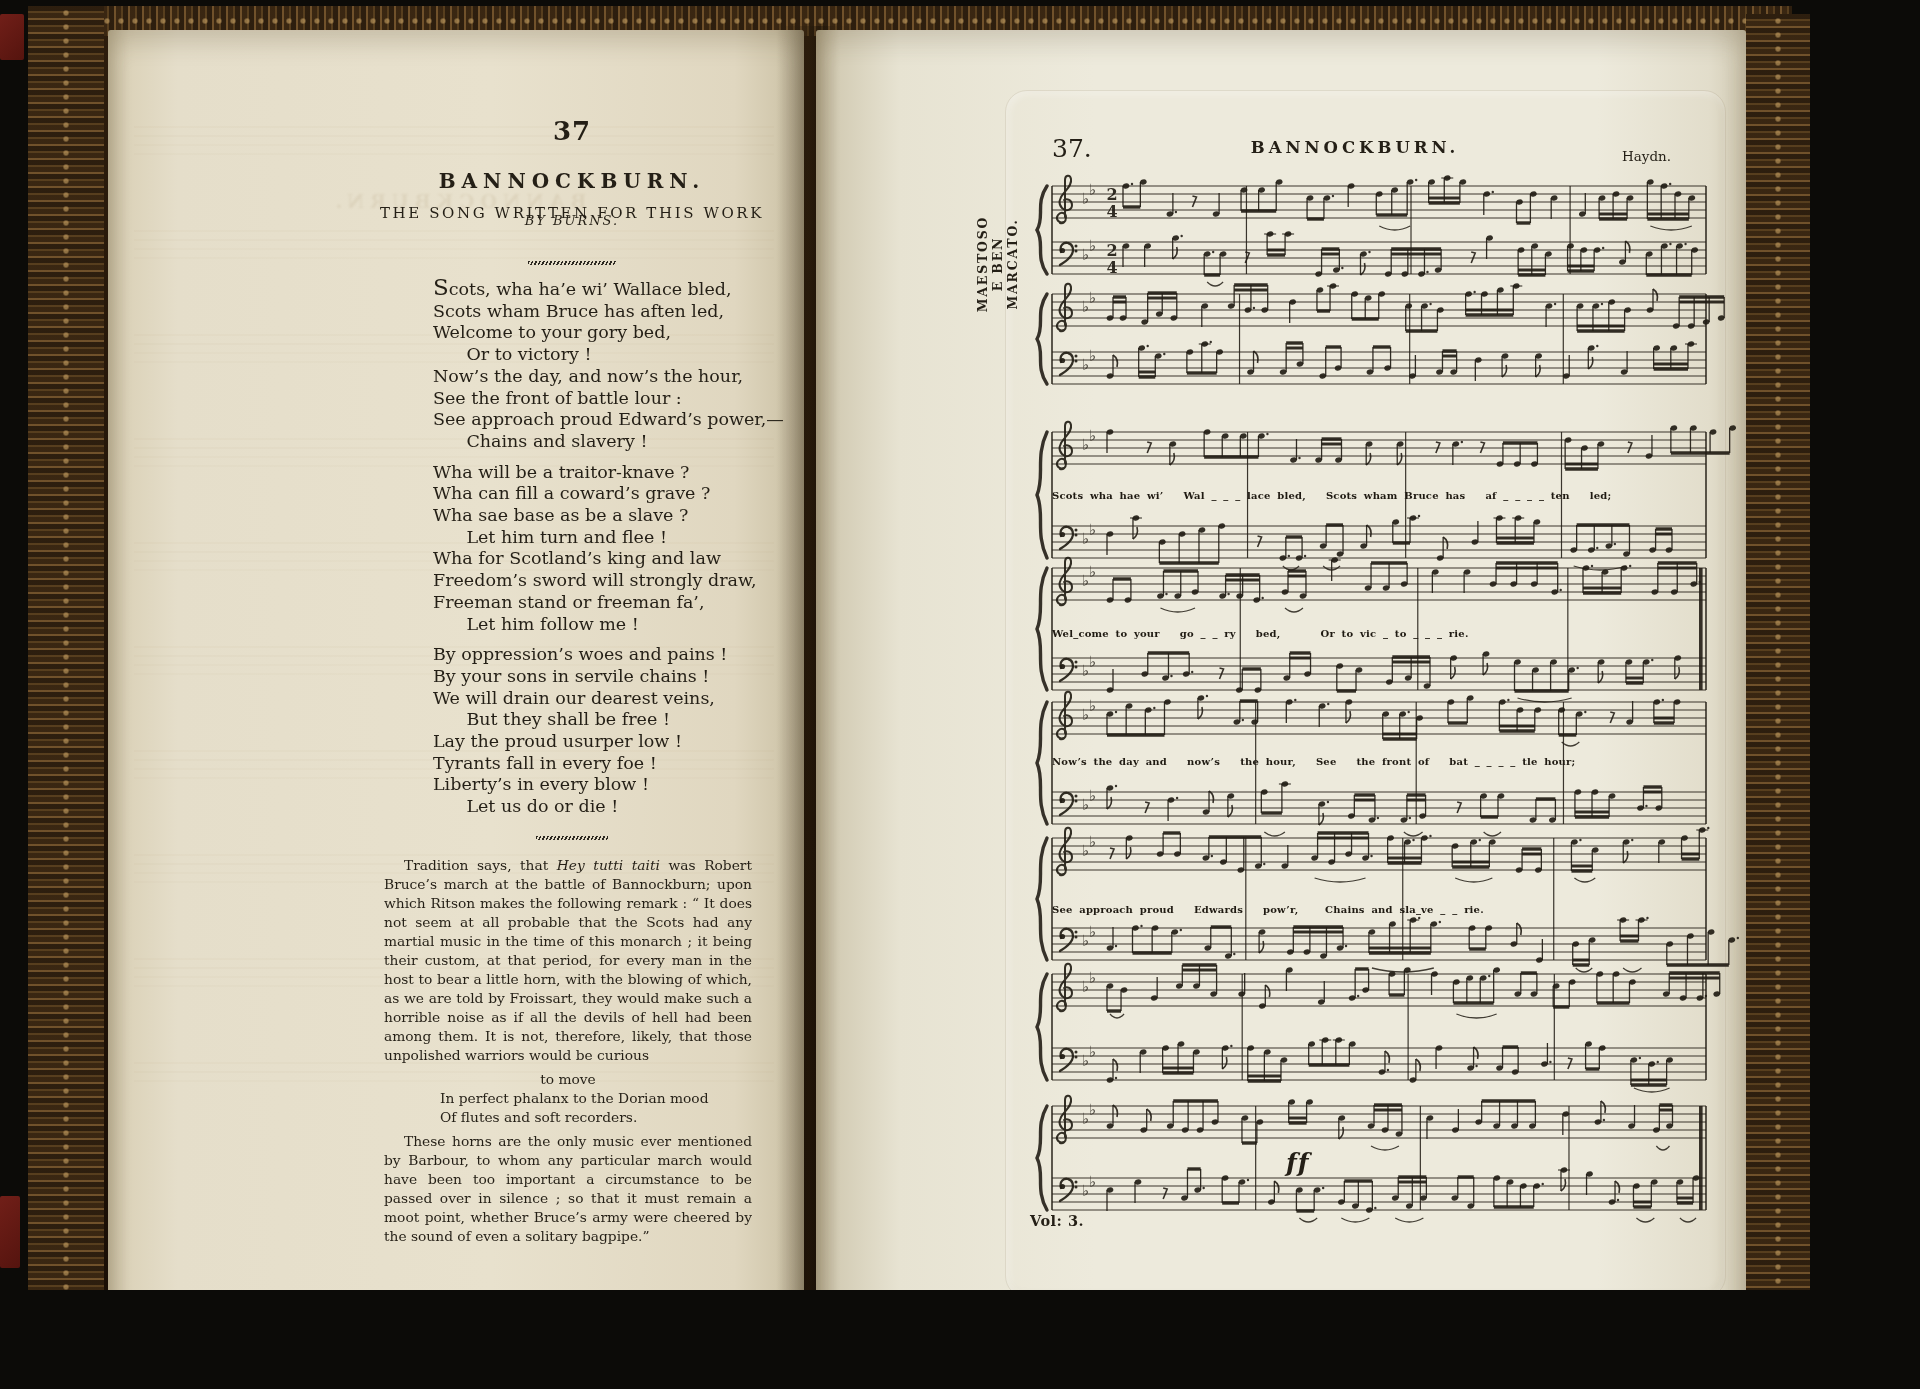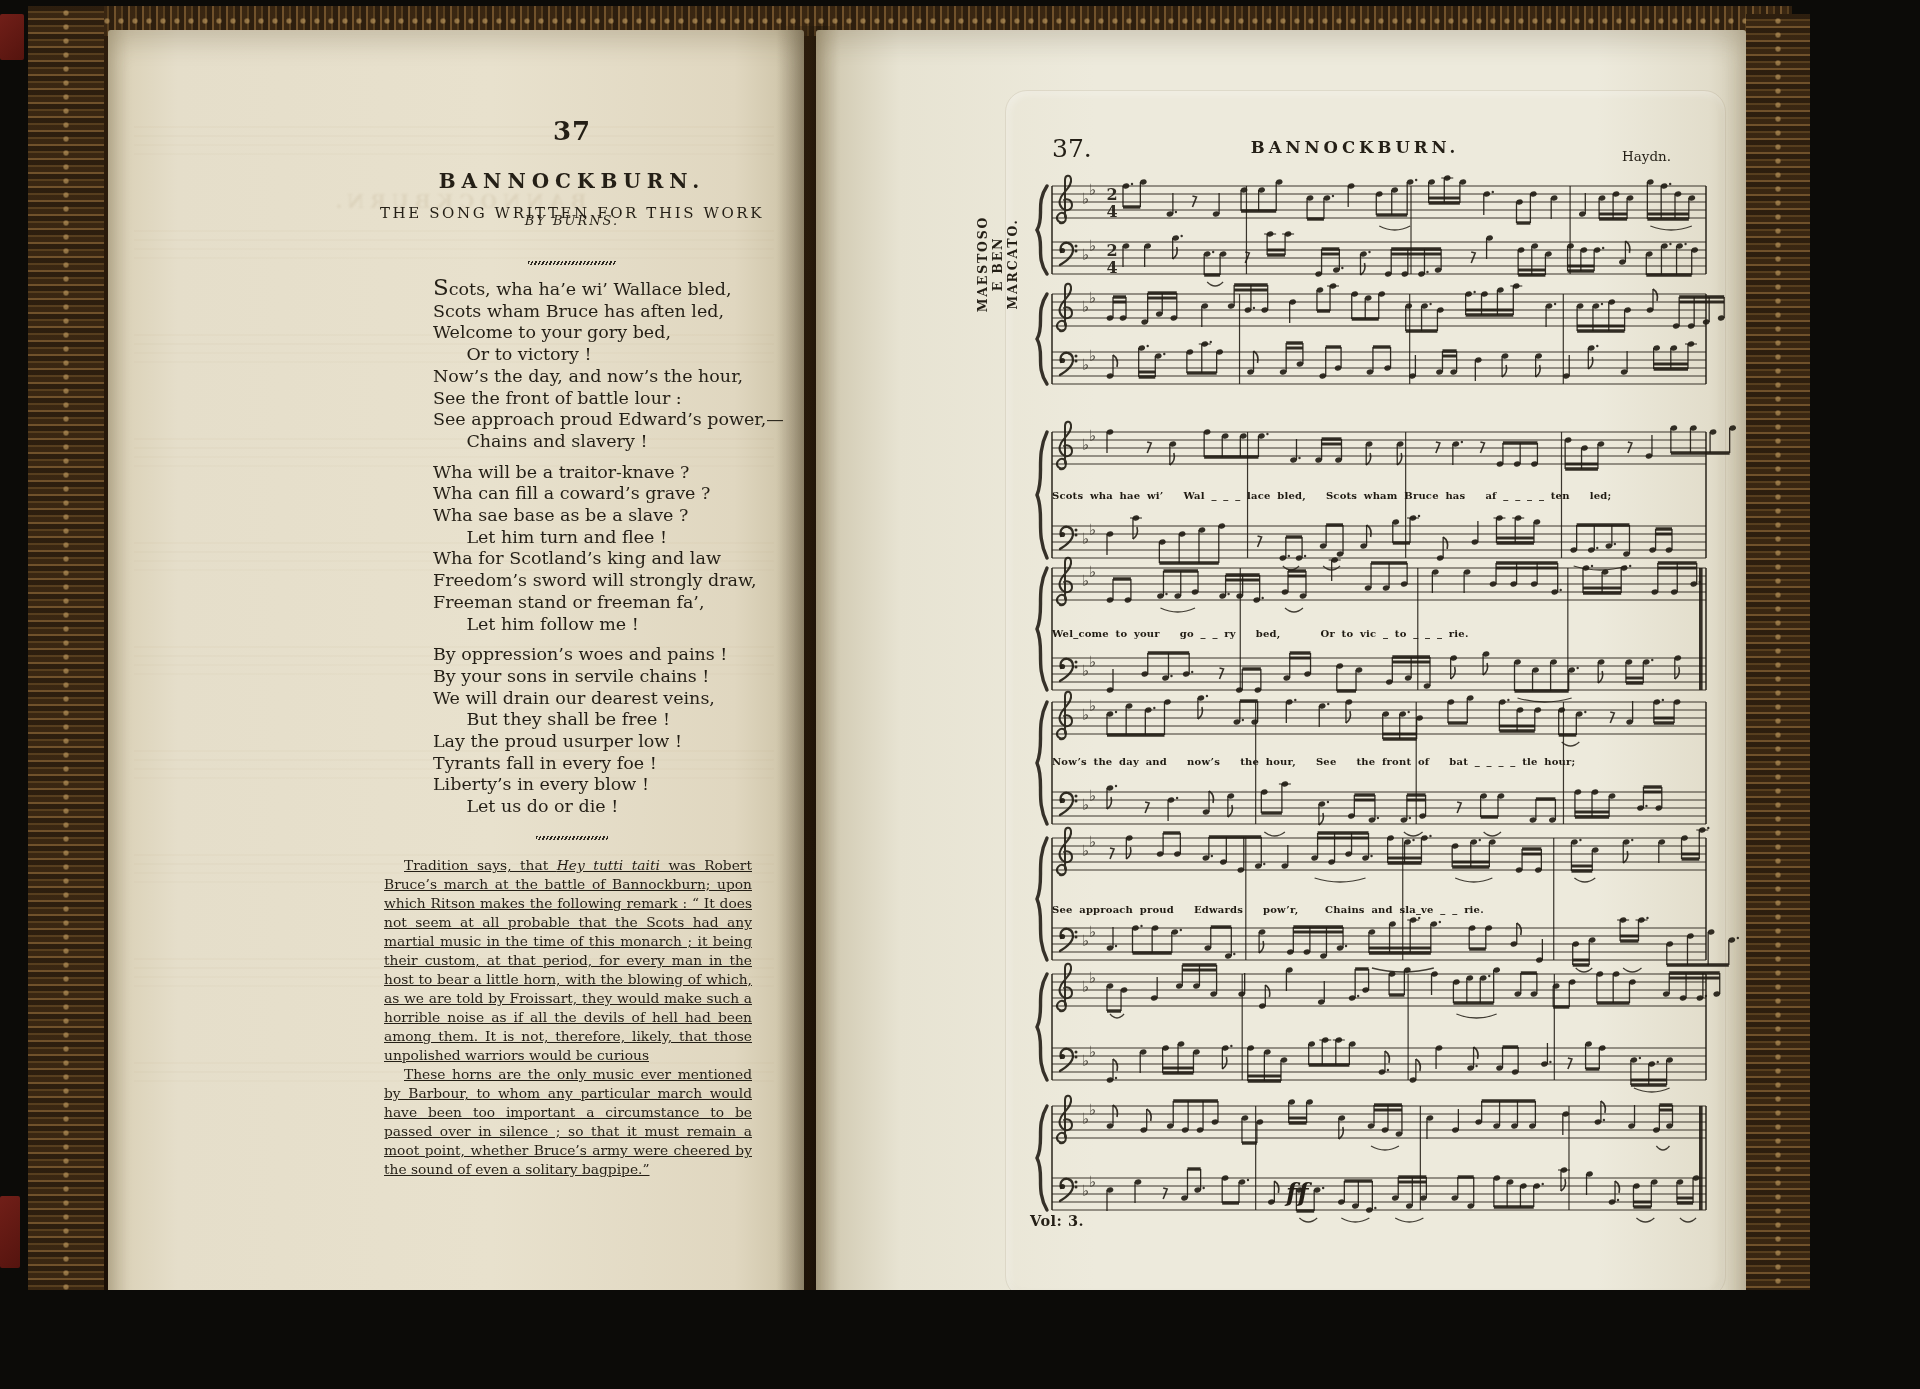--- a/index.html
+++ b/index.html
@@ -54,21 +54,21 @@
   .lp-title{top:139px;font-size:20px;font-weight:bold;letter-spacing:6px;}
   .lp-subtitle{top:174px;font-size:15px;letter-spacing:2.6px;}
   .lp-byline{top:183px;font-size:13px;font-weight:normal;font-style:italic;letter-spacing:2px;}
   .squiggle{height:4px;background:repeating-linear-gradient(115deg,#2c2820 0 1.6px,transparent 1.6px 3.4px);}
   .sq1{left:420px;top:231px;width:88px;}
   .sq2{left:428px;top:806px;width:72px;}
   .poem{left:325px;top:247px;width:380px;font-size:17.5px;line-height:21.7px;}
   .poem .stanza{position:relative;margin-bottom:9px;}
   .poem-line{position:relative;white-space:pre;}
   .stanza.s1 .poem-line:nth-child(1)::first-letter{font-size:23px;}
-  .footnote{left:276px;top:826px;width:368px;font-size:13.8px;line-height:19px;text-align:justify;text-decoration:underline;}
+  .footnote{left:276px;top:826px;width:368px;font-size:13.8px;line-height:19px;text-align:justify;}
   .footnote p{position:relative;margin:0;text-indent:20px;}
   .fq{position:relative;margin:5px 0 5px 56px;width:256px;text-align:left;text-indent:0;}
   .fq-line{position:relative;white-space:pre;}
   .fq-line:first-child{text-align:center;}
   .fn-italic{position:static;font-style:italic;}
   .fn-part{position:static;}
 
   
   .plate-mark{left:189px;top:60px;width:721px;height:1208px;border-radius:22px;
     border:1px solid rgba(95,80,52,.10);
@@ -77,21 +77,21 @@
   .rp-title{left:309px;top:108px;width:460px;text-align:center;font-size:16.5px;font-weight:bold;letter-spacing:4px;}
   .rp-composer{left:806px;top:118px;font-size:13.5px;}
   .tempo{left:104px;top:189px;width:200px;height:90px;transform:rotate(-90deg);
     text-align:center;font-size:12.5px;font-weight:bold;letter-spacing:1.8px;line-height:15px;
     font-family:"DejaVu Serif",serif;}
   .tempo div{position:relative;}
   .music-svg{left:184px;top:50px;}
   .lyric{left:236px;width:668px;font-size:10px;font-weight:bold;white-space:pre;
     letter-spacing:.2px;word-spacing:3px;color:#1f1a12;}
   .ly0{top:460px;} .ly1{top:598px;} .ly2{top:726px;} .ly3{top:874px;}
-  .dyn-ff{left:470px;top:1118px;font-size:25px;font-weight:bold;font-style:italic;letter-spacing:1px;margin-top:30px;}
+  .dyn-ff{left:470px;top:1118px;font-size:25px;font-weight:bold;font-style:italic;letter-spacing:1px;}
   .vol{left:214px;top:1182px;font-size:14.5px;font-weight:bold;letter-spacing:.5px;}
 </style>
 </head>
 <body>
 
 <div class="stage">
 
   <div class="boards"></div>
   <div class="edge h top"></div>
   <div class="edge h bottom"></div>
@@ -140,20 +140,25 @@
           <div class="poem-line">Tyrants fall in every foe !</div>
           <div class="poem-line">Liberty’s in every blow !</div>
           <div class="poem-line">      Let us do or die !</div>
         </div>
     </div>
 
     <div class="squiggle sq2"></div>
 
     <div class="footnote">
       <p><span class="fn-part">Tradition says, that </span><span class="fn-italic">Hey tutti taiti</span><span class="fn-part"> was Robert Bruce’s march at the battle of Bannockburn; upon which Ritson makes the following remark : “ It does not seem at all probable that the Scots had any martial music in the time of this monarch ;  it being their custom, at that period, for every man in the host to bear a little horn,  with the blowing of which, as we are told by Froissart, they would make such a horrible noise as if all the devils of hell had been among them.  It is not, therefore, likely, that those unpolished warriors would be curious</span></p>
+      <div class="fq">
+          <div class="fq-line">to move</div>
+          <div class="fq-line">In perfect phalanx to the Dorian mood</div>
+          <div class="fq-line">Of flutes and soft recorders.</div>
+        </div>
       <p>These horns are the only music ever mentioned by Barbour, to whom any particular march would have been too important a circumstance to be passed over in silence ; so that it must remain a moot point, whether Bruce’s army were cheered by the sound of even a solitary bagpipe.”</p>
     </div>
   </div>
 
   <div class="gutter"></div>
 
   <div class="page rp">
     <div class="plate-mark"></div>
 
     <div class="rp-pagenum">37.</div>

